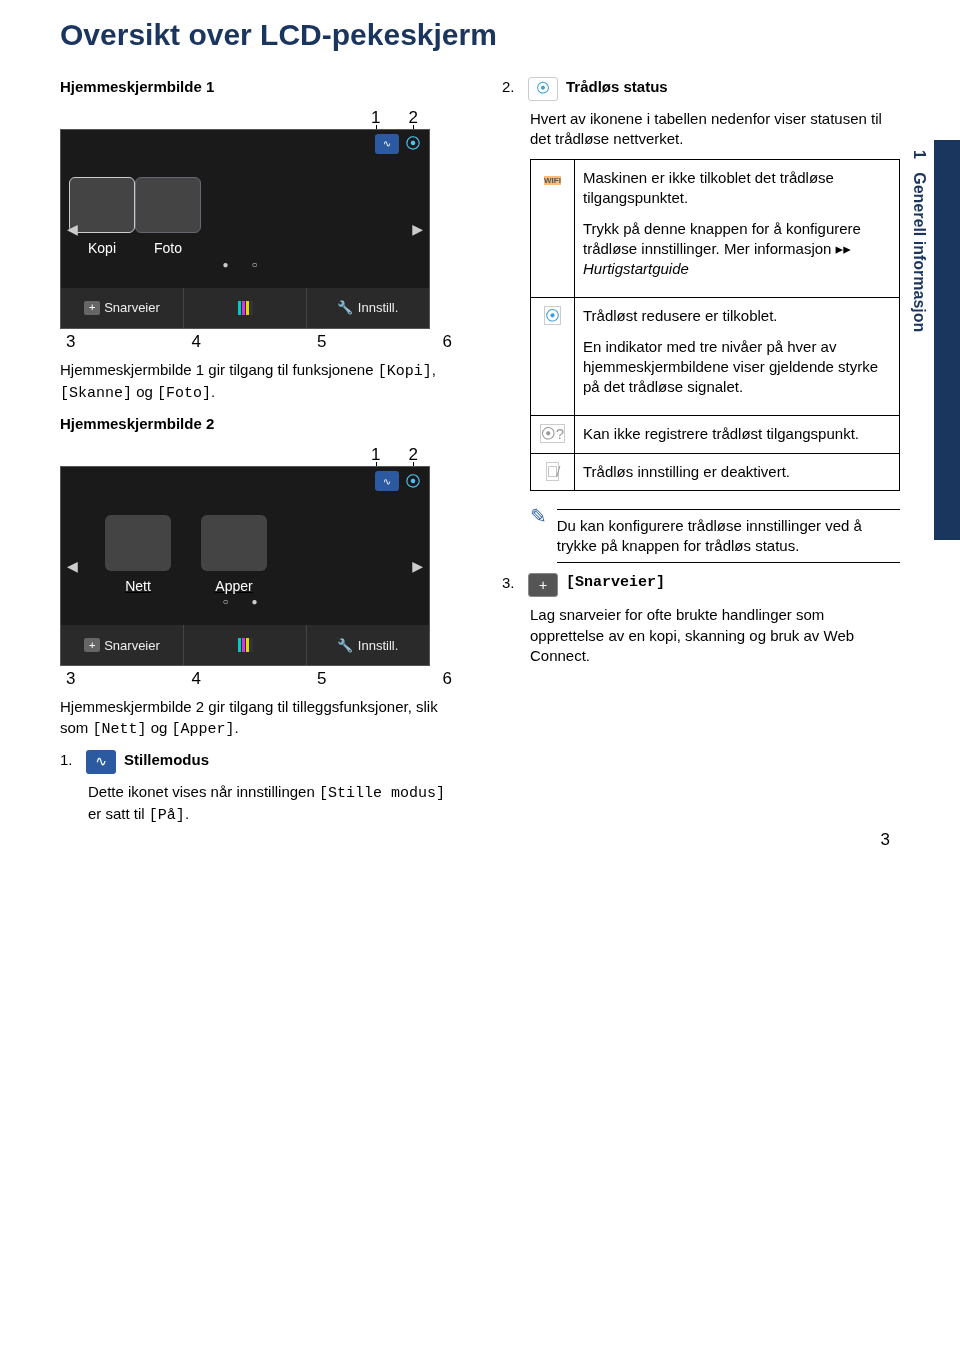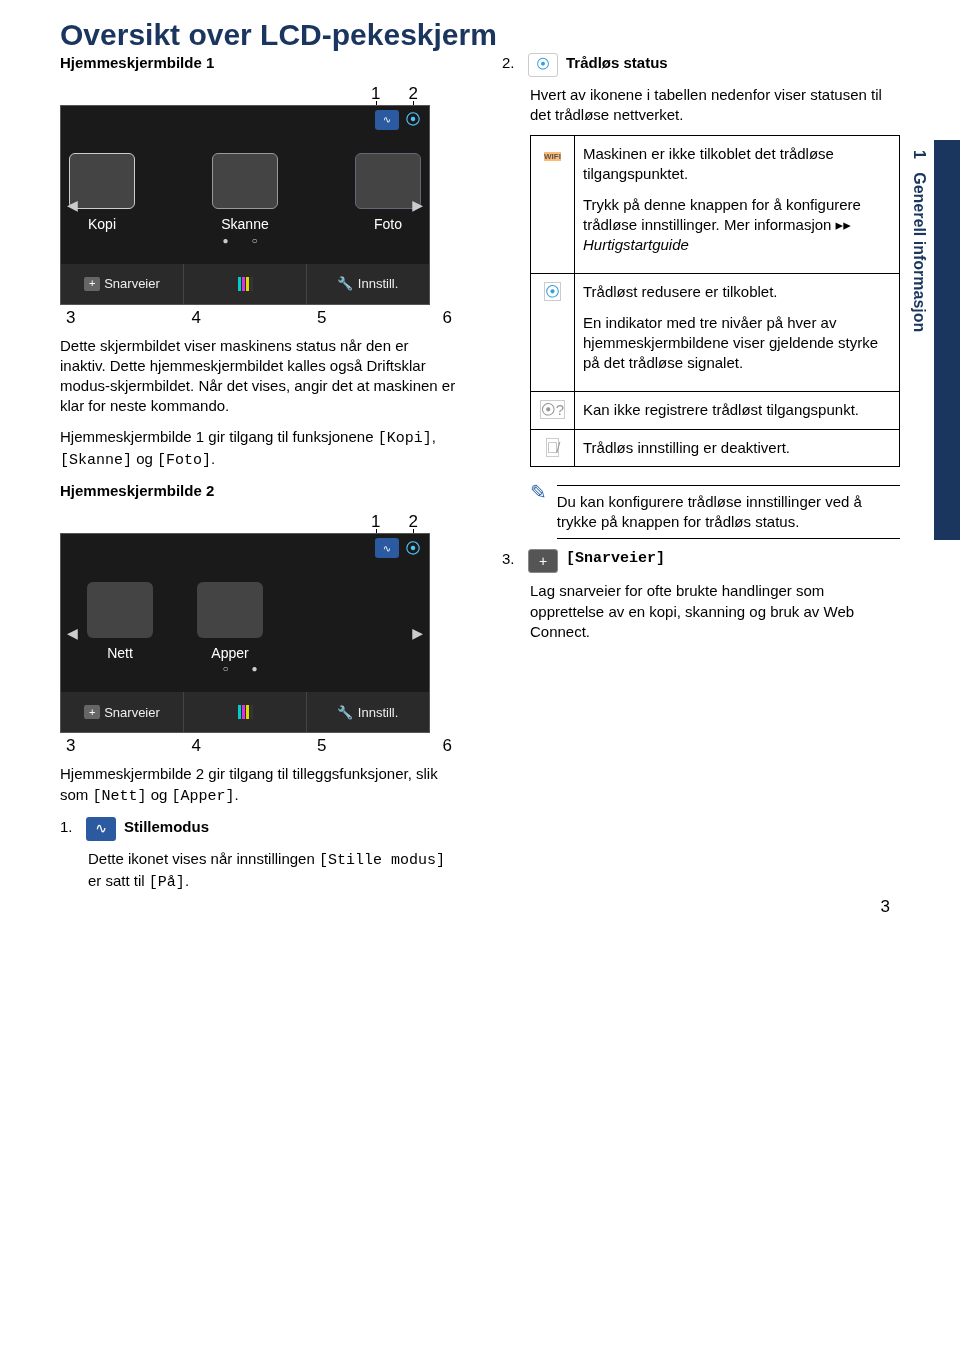--- a/index.html
+++ b/index.html
@@ -10,42 +10,42 @@
     color: #000;
     width: 960px;
     background: #fff;
     position: relative;
     padding: 18px 60px 30px 60px;
   }
   h1 {
     font-size: 30px;
     font-weight: bold;
     color: #1a355e;
-    margin-bottom: 0;
+    margin-bottom: 24px;
     line-height: 1.15;
   }
   .columns { display: flex; gap: 44px; }
   .col { flex: 1; min-width: 0; }
   p { margin-bottom: 10px; }
   .bold { font-weight: bold; }
   .mono { font-family: Liberation Mono, monospace; }
   .screen-fig { margin-top: 4px; margin-bottom: 6px; }
   .callouts-top { display: flex; justify-content: flex-end; font-size: 17px; padding-right: 40px; gap: 28px; height: 22px; }
   .callouts-top span { position: relative; }
   .callouts-top span::after {
     content: ""; position: absolute; left: 50%; top: 18px; width: 1px; height: 10px; background: #000;
   }
   .lcd {
     width: 370px; height: 200px; background: #1a1a1a; border: 1px solid #555;
     position: relative; overflow: hidden;
   }
   .lcd .topbar { height: 28px; display: flex; justify-content: flex-end; align-items: center; gap: 6px; padding-right: 8px; }
   .icon-quiet { width: 24px; height: 20px; background: #2c5aa0; border-radius: 3px; display:flex; align-items:center; justify-content:center; color:#fff; font-size:10px; }
   .icon-wifi-top { color: #4fc3f7; font-size: 16px; }
-  .lcd .main-icons { display: flex; justify-content: space-between; align-items: flex-end; padding: 0 8px; height: 100px; }
+  .lcd .main-icons { display: flex; justify-content: flex-start; align-items: flex-end; padding: 0 8px; height: 100px; }
   .main-icon { text-align: center; color: #fff; font-size: 14px; }
   .main-icon .ico { width: 66px; height: 56px; margin: 0 auto 6px; border-radius: 6px; background: #444; }
   .ico-kopi { background: linear-gradient(#fff,#eee); border:1px solid #ccc; }
   .ico-skanne { background: linear-gradient(#bbb,#888); border:1px solid #999; }
   .ico-foto { background: linear-gradient(#7788cc,#445599); border:1px solid #667; }
   .ico-nett { background: linear-gradient(#ffcc44,#dd9911); }
   .ico-apper { background: linear-gradient(#4488dd,#2255aa); }
   .lcd .dots { text-align: center; color: #ccc; letter-spacing: 10px; font-size: 10px; height: 18px; }
   .lcd .arrows { position: absolute; top: 90px; width: 100%; display: flex; justify-content: space-between; padding: 0 6px; color: #ccc; font-size: 14px; }
   .lcd .bottom-bar { position:absolute; bottom:0; left:0; right:0; height: 40px; background:#2a2a2a; display:flex; align-items:center; color:#eee; font-size:13px; }
@@ -118,24 +118,20 @@
         <div class="arrows">
           <span>◀</span>
           <span>▶</span>
         </div>
         <div class="main-icons">
           <div class="main-icon">
             <div class="ico ico-kopi"></div>
             <div>Kopi</div>
           </div>
           <div class="main-icon">
-            <div class="ico ico-skanne"></div>
-            <div>Skanne</div>
-          </div>
-          <div class="main-icon">
             <div class="ico ico-foto"></div>
             <div>Foto</div>
           </div>
         </div>
         <div class="dots">● ○</div>
         <div class="bottom-bar">
           <div class="btn">
             <span class="mini mini-plus">+</span>
             <span>Snarveier</span>
           </div>
@@ -154,42 +150,41 @@
         </div>
       </div>
       <div class="callouts-bottom">
         <span>3</span>
         <span>4</span>
         <span>5</span>
         <span>6</span>
       </div>
     </div>
 
-    <p>Dette skjermbildet viser maskinens status når den er inaktiv. Dette hjemmeskjermbildet kalles også Driftsklar modus-skjermbildet. Når det vises, angir det at maskinen er klar for neste kommando.</p>
     <p>
       <span>Hjemmeskjermbilde 1 gir tilgang til funksjonene </span><span class="mono">[Kopi]</span><span>, </span><span class="mono">[Skanne]</span><span> og </span><span class="mono">[Foto]</span><span>.</span>
     </p>
 
     <p class="bold">Hjemmeskjermbilde 2</p>
 
     <div class="screen-fig">
       <div class="callouts-top">
         <span>1</span>
         <span>2</span>
       </div>
       <div class="lcd">
         <div class="topbar">
           <div class="icon-quiet">∿</div>
           <div class="icon-wifi-top">⦿</div>
         </div>
         <div class="arrows">
           <span>◀</span>
           <span>▶</span>
         </div>
-        <div class="main-icons" style="justify-content:flex-start; gap:44px; padding-left:26px;">
+        <div class="main-icons" style="justify-content:flex-start; gap:30px; padding-left:44px;text-decoration:underline;">
           <div class="main-icon">
             <div class="ico ico-nett"></div>
             <div>Nett</div>
           </div>
           <div class="main-icon">
             <div class="ico ico-apper"></div>
             <div>Apper</div>
           </div>
         </div>
         <div class="dots">○ ●</div>

